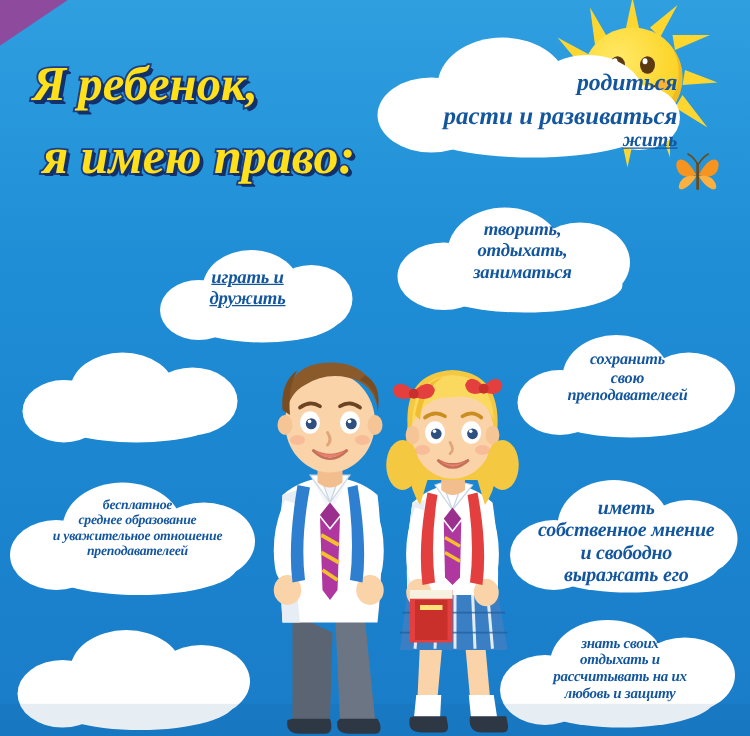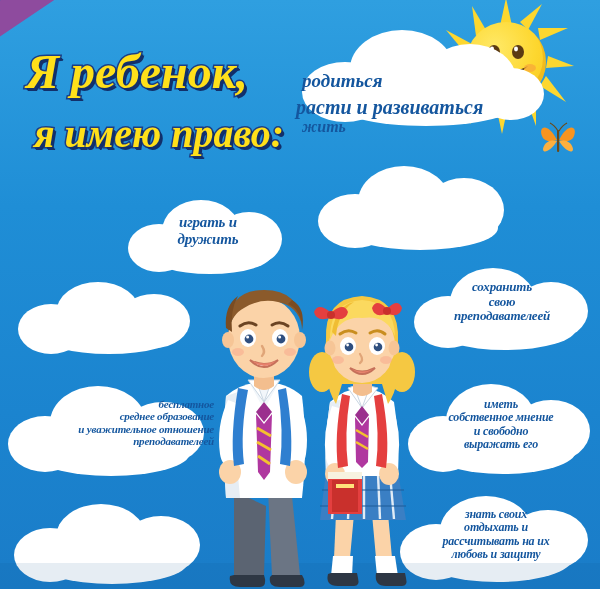--- a/index.html
+++ b/index.html
@@ -101,46 +101,45 @@
     position: absolute;
     left: 26px;
     top: 48px;
     width: 320px;
     z-index: 8;
   }
   .title-line {
     font-family: "Liberation Serif", serif;
     font-weight: bold;
     font-style: italic;
-    font-size: 48px;
+    font-size: 39px;
     line-height: 1.0;
     color: #ffe01a;
     -webkit-text-stroke: 3px #1b3e86;
     paint-order: stroke fill;
     text-shadow:
        2px 2px 0 #12306b,
        3px 3px 0 #12306b;
     white-space: nowrap;
   }
   .title-line.l2 {
     font-size: 40px;
     margin-left: 8px;
     margin-top: 18px;
   }
 
   
   .hdr-text {
     position: absolute;
     z-index: 9;
-    text-align: left;
+    text-align: right;
     font-family: "Liberation Serif", serif;
     font-weight: bold;
     font-style: italic;
     color: #14569e;
-    margin-top: 14px;
   }
 
   
   .kids {
     position: absolute;
     left: 186px;
     top: 276px;
     width: 250px;
     height: 313px;
     z-index: 7;
@@ -215,42 +214,45 @@
     <div class="b" style="left:176px; top:46px; width:66px;  height:52px;"></div>
     <div class="b" style="left:30px;  top:56px; width:188px; height:48px;"></div>
   </div>
   <div class="hdr-text" style="left:302px; top:56px; width:240px;">
     <span style="font-size:19px;">родиться</span>
   </div>
   <div class="hdr-text" style="left:296px; top:82px; width:246px;">
     <span style="font-size:20px;">расти и развиваться</span>
   </div>
   <div class="hdr-text" style="left:302px; top:104px; width:240px;">
-    <span style="font-size:16px;">жить</span>
+    <span style="font-size:16px;text-decoration:underline;">жить</span>
   </div>
 
   <div class="title-wrap">
     <div class="title-line l1">Я ребенок,</div>
     <div class="title-line l2">я имею право:</div>
   </div>
 
   <div class="cloudgroup" style="left:318px; top:160px; width:200px; height:96px;">
     <div class="b" style="left:0px;   top:34px; width:74px;  height:54px;"></div>
     <div class="b" style="left:40px;  top:6px;  width:92px;  height:72px;"></div>
     <div class="b" style="left:106px; top:18px; width:80px;  height:64px;"></div>
     <div class="b" style="left:24px;  top:46px; width:156px; height:44px;"></div>
   </div>
+  <div class="bubble-text" style="left:320px; top:176px; width:196px; font-size:15px;">творить,
+отдыхать,
+заниматься</div>
 
   <div class="cloudgroup" style="left:128px; top:196px; width:160px; height:84px;">
     <div class="b" style="left:0px;  top:28px; width:62px;  height:48px;"></div>
     <div class="b" style="left:34px; top:4px;  width:78px;  height:62px;"></div>
     <div class="b" style="left:88px; top:16px; width:66px;  height:54px;"></div>
     <div class="b" style="left:20px; top:38px; width:124px; height:40px;"></div>
   </div>
-  <div class="bubble-text" style="left:130px; top:214px; width:156px; font-size:15px;">играть и
+  <div class="bubble-text" style="left:120px; top:214px; width:156px; font-size:15px;text-decoration:underline;">играть и
 дружить</div>
 
   <div class="cloudgroup" style="left:18px; top:278px; width:178px; height:82px;">
     <div class="b" style="left:0px;   top:26px; width:66px;  height:50px;"></div>
     <div class="b" style="left:38px;  top:4px;  width:84px;  height:62px;"></div>
     <div class="b" style="left:100px; top:16px; width:72px;  height:54px;"></div>
     <div class="b" style="left:22px;  top:36px; width:138px; height:40px;"></div>
   </div>
 
   <div class="cloudgroup" style="left:414px; top:262px; width:176px; height:100px;">
@@ -262,32 +264,32 @@
   <div class="bubble-text" style="left:414px; top:280px; width:176px; font-size:13px;">сохранить
 свою
 преподавателеей</div>
 
   <div class="cloudgroup" style="left:8px; top:380px; width:204px; height:106px;">
     <div class="b" style="left:0px;   top:36px; width:74px;  height:56px;"></div>
     <div class="b" style="left:42px;  top:6px;  width:96px;  height:74px;"></div>
     <div class="b" style="left:114px; top:22px; width:82px;  height:62px;"></div>
     <div class="b" style="left:24px;  top:50px; width:158px; height:46px;"></div>
   </div>
-  <div class="bubble-text" style="left:6px; top:398px; width:208px; font-size:11px;text-align:right;">бесплатное
+  <div class="bubble-text" style="left:6px; top:398px; width:208px; font-size:11px;">бесплатное
 среднее образование
 и уважительное отношение
 преподавателеей</div>
 
   <div class="cloudgroup" style="left:408px; top:378px; width:186px; height:108px;">
     <div class="b" style="left:0px;   top:38px; width:70px;  height:56px;"></div>
     <div class="b" style="left:38px;  top:6px;  width:90px;  height:74px;"></div>
     <div class="b" style="left:104px; top:22px; width:78px;  height:62px;"></div>
     <div class="b" style="left:22px;  top:50px; width:146px; height:46px;"></div>
   </div>
-  <div class="bubble-text" style="left:406px; top:398px; width:190px; font-size:12px;text-align:center;">иметь
+  <div class="bubble-text" style="left:406px; top:398px; width:190px; font-size:16px;text-align:center;">иметь
 собственное мнение
 и свободно
 выражать его</div>
 
   <div class="cloudgroup" style="left:14px; top:500px; width:196px; height:88px;">
     <div class="b" style="left:0px;   top:28px; width:72px;  height:54px;"></div>
     <div class="b" style="left:42px;  top:4px;  width:90px;  height:66px;"></div>
     <div class="b" style="left:108px; top:16px; width:78px;  height:58px;"></div>
     <div class="b" style="left:22px;  top:40px; width:152px; height:44px;"></div>
   </div>

